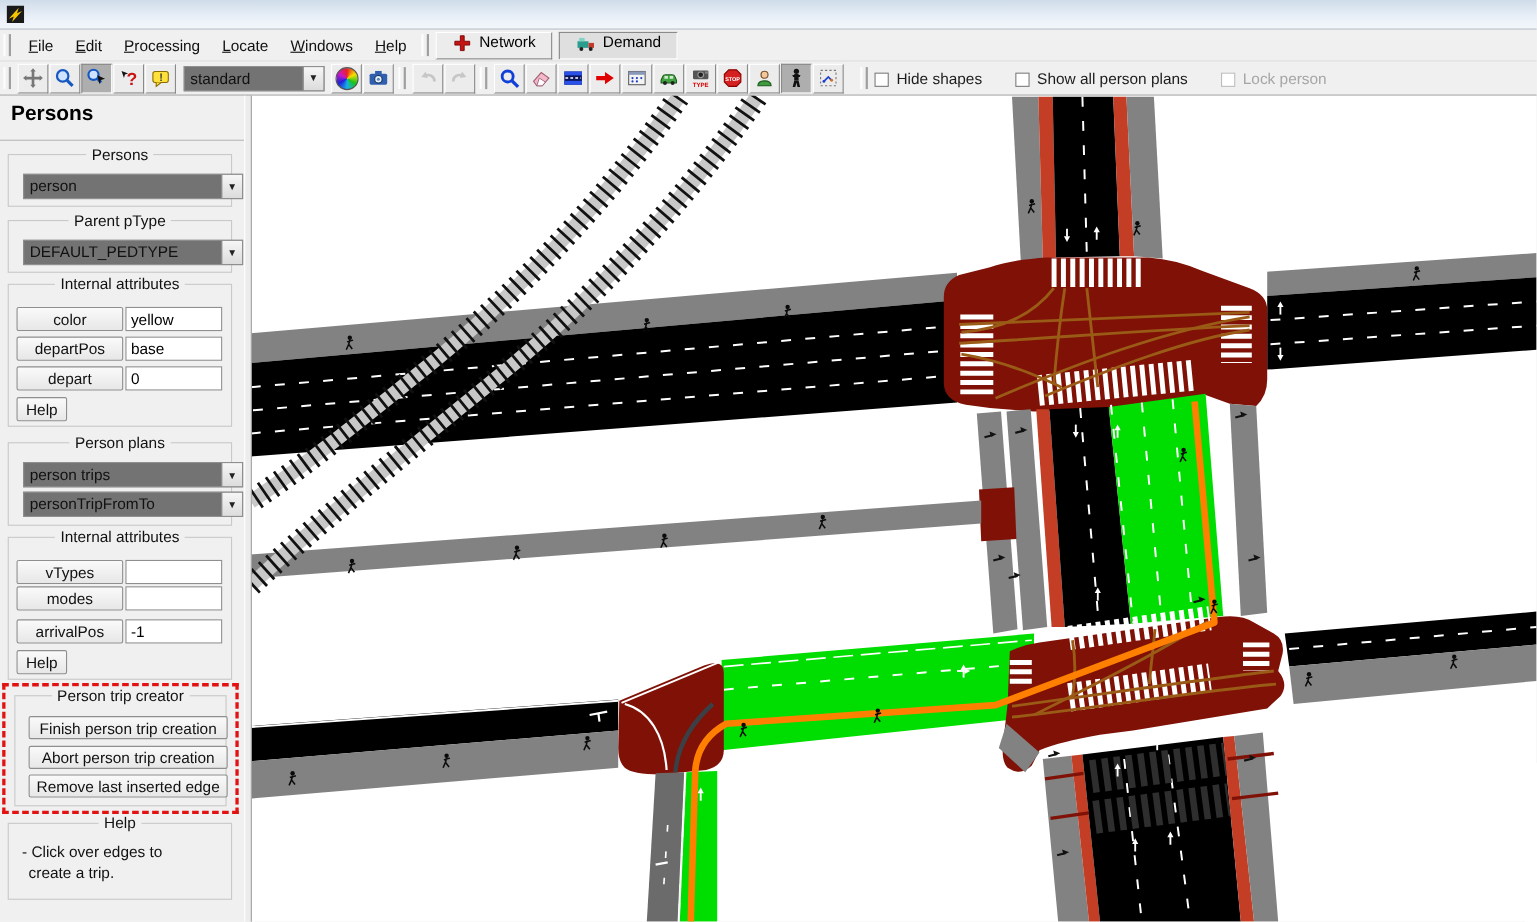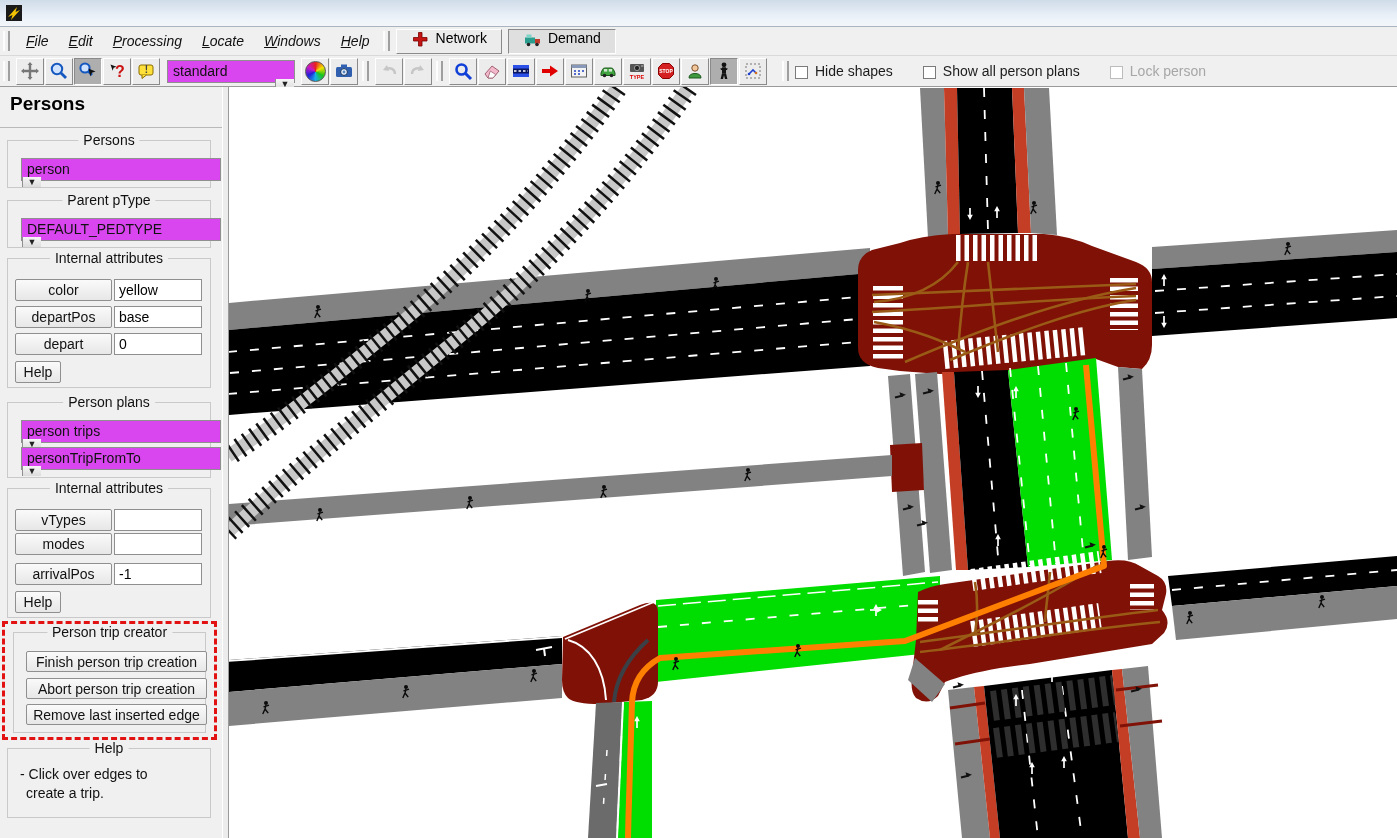--- a/index.html
+++ b/index.html
@@ -8,36 +8,36 @@
 
   
   .titlebar { position:absolute; left:0; top:0; width:1397px; height:27px;
     background:linear-gradient(#cfdce9,#e9f0f8 60%, #f3f7fb); border-bottom:1px solid #aab4c0;
     display:flex; align-items:center; padding-left:6px; gap:8px; }
   .titlebar .t { font-size:14px; color:#1d1d1d; }
 
   
   .menubar { position:absolute; left:0; top:27px; width:1397px; height:29px; background:#f0f0f0;
     border-bottom:1px solid #d9d9d9; display:flex; align-items:center; }
-  .menu-item { display:inline-block; font-size:14px; padding:4px 10px; color:#111; cursor:default;font-style:italic; }
+  .menu-item { display:inline-block; font-size:14px; padding:4px 10px; color:#111; cursor:default; }
   .menu-item::first-letter { text-decoration:underline; }
   .grip { width:7px; height:20px; border-left:2px solid #fdfdfd; border-right:2px solid #9f9f9f; margin:0 6px 0 3px; }
   .mode-btn { display:flex; align-items:flex-start; gap:7px; font-size:14px; height:25px; padding:0 14px;
     background:#ececec; border:1px solid; border-color:#ffffff #8a8a8a #8a8a8a #ffffff; margin-right:6px; }
   .mode-btn.pressed { border-color:#8a8a8a #ffffff #ffffff #8a8a8a; background:#dfdfdf; }
 
   
   .toolbar { position:absolute; left:0; top:56px; width:1397px; height:31px; background:#f0f0f0;
     border-bottom:1px solid #9a9a9a; display:flex; align-items:center; }
   .tb { width:28px; height:27px; display:flex; align-items:center; justify-content:center;
     background:#ececec; border:1px solid; border-color:#ffffff #8a8a8a #8a8a8a #ffffff; margin-right:1px; }
   .tb.pressed { border-color:#8a8a8a #ffffff #ffffff #8a8a8a; background:#aeaeae; }
   .tb.disabled { background:#ececec; }
   .tb.disabled svg { opacity:.45; }
-  .combo { display:flex; height:23px; border:1px solid #8f8f8f; background:#d946ef; margin:0 6px;flex-direction:column; }
+  .combo { display:flex; height:23px; border:1px solid #8f8f8f; background:#737373; margin:0 6px; }
   .combo .txt { font-size:14px; padding:2px 5px 0 5px; color:#111; }
   .combo .drop { width:19px; background:linear-gradient(#f6f6f6,#dcdcdc); border-left:1px solid #8f8f8f;
     display:flex; align-items:center; justify-content:center; font-size:9px; color:#222; }
   .colorwheel { width:21px; height:21px; border-radius:50%;
     background:conic-gradient(#e82020,#f5e000,#18c418,#18b0e8,#2020d8,#c818c8,#e82020); border:1px solid #555; }
   .chk { display:flex; align-items:flex-end; gap:7px; font-size:14px; color:#1c1c1c; margin-right:30px; }
   .chk .box { width:13px; height:13px; background:#fff; border:1px solid #7a7a7a; }
   .chk.disabled { color:#a6a6a6; }
   .chk.disabled .box { border-color:#bcbcbc; }
 

